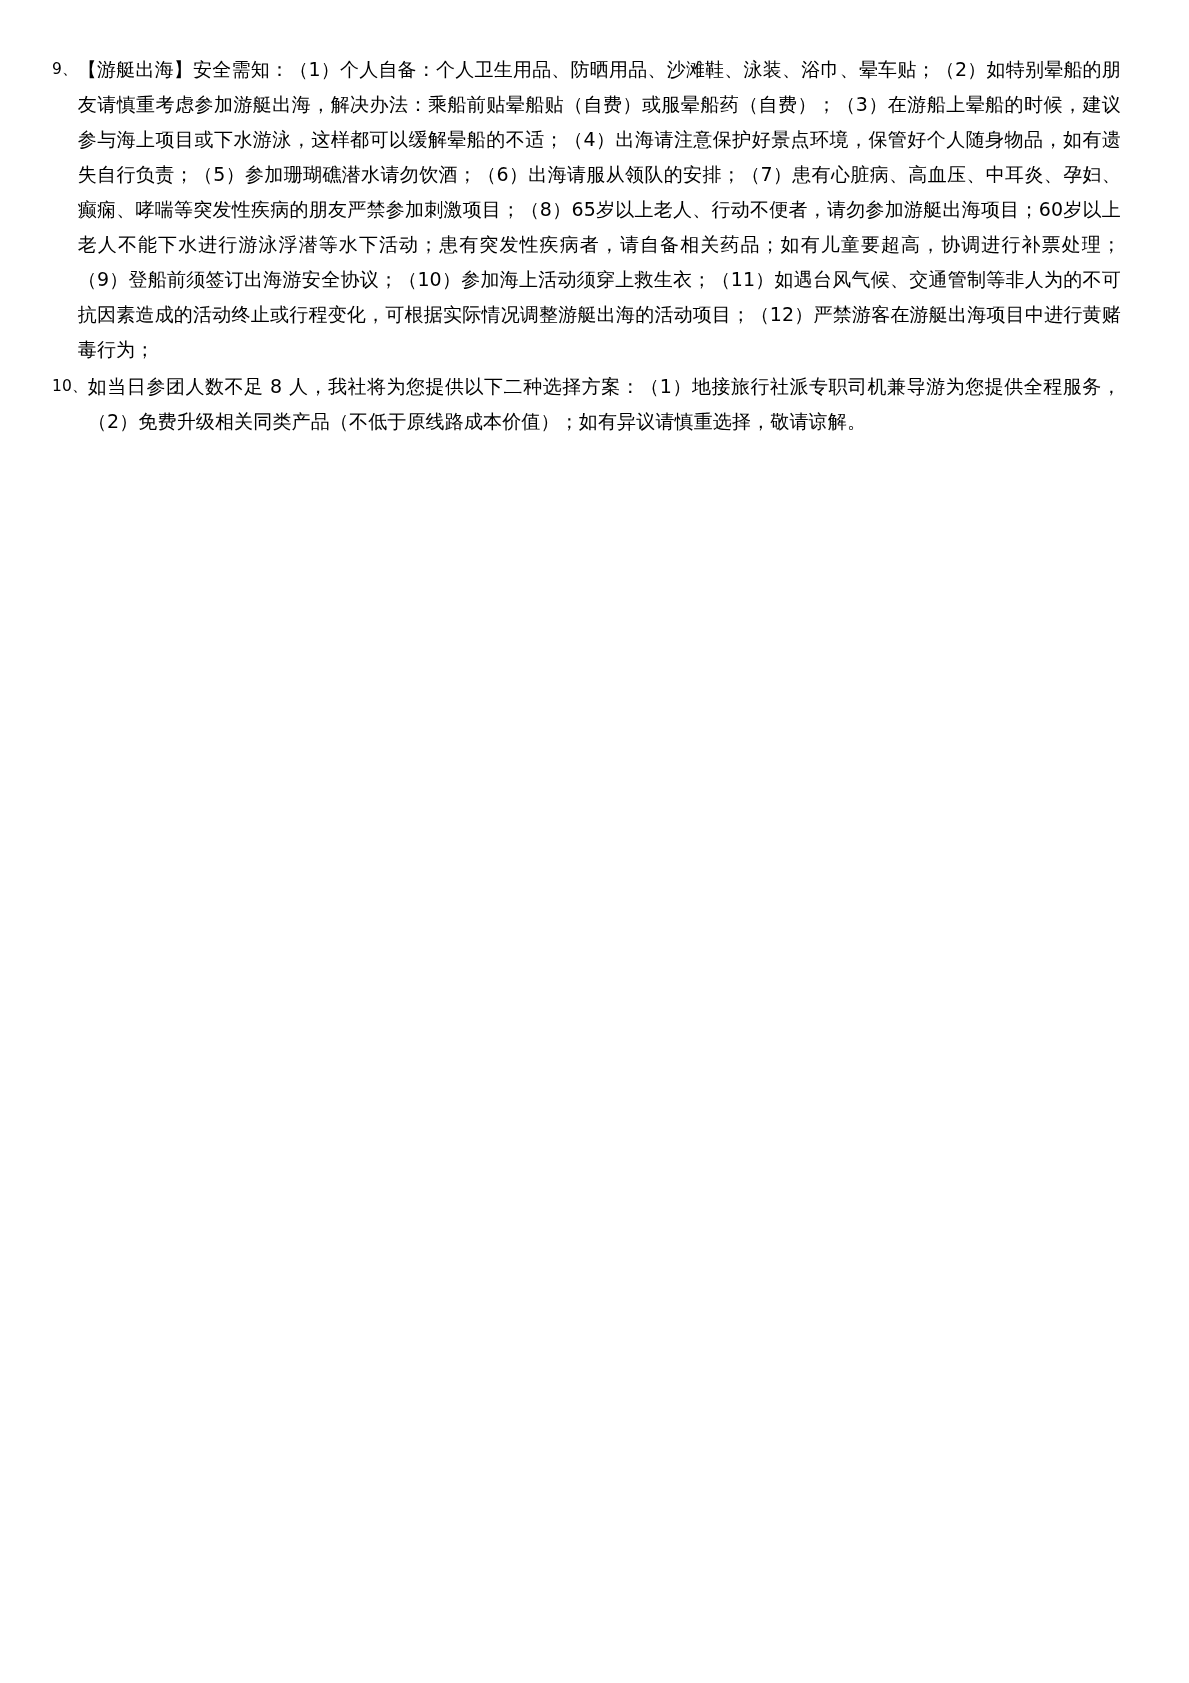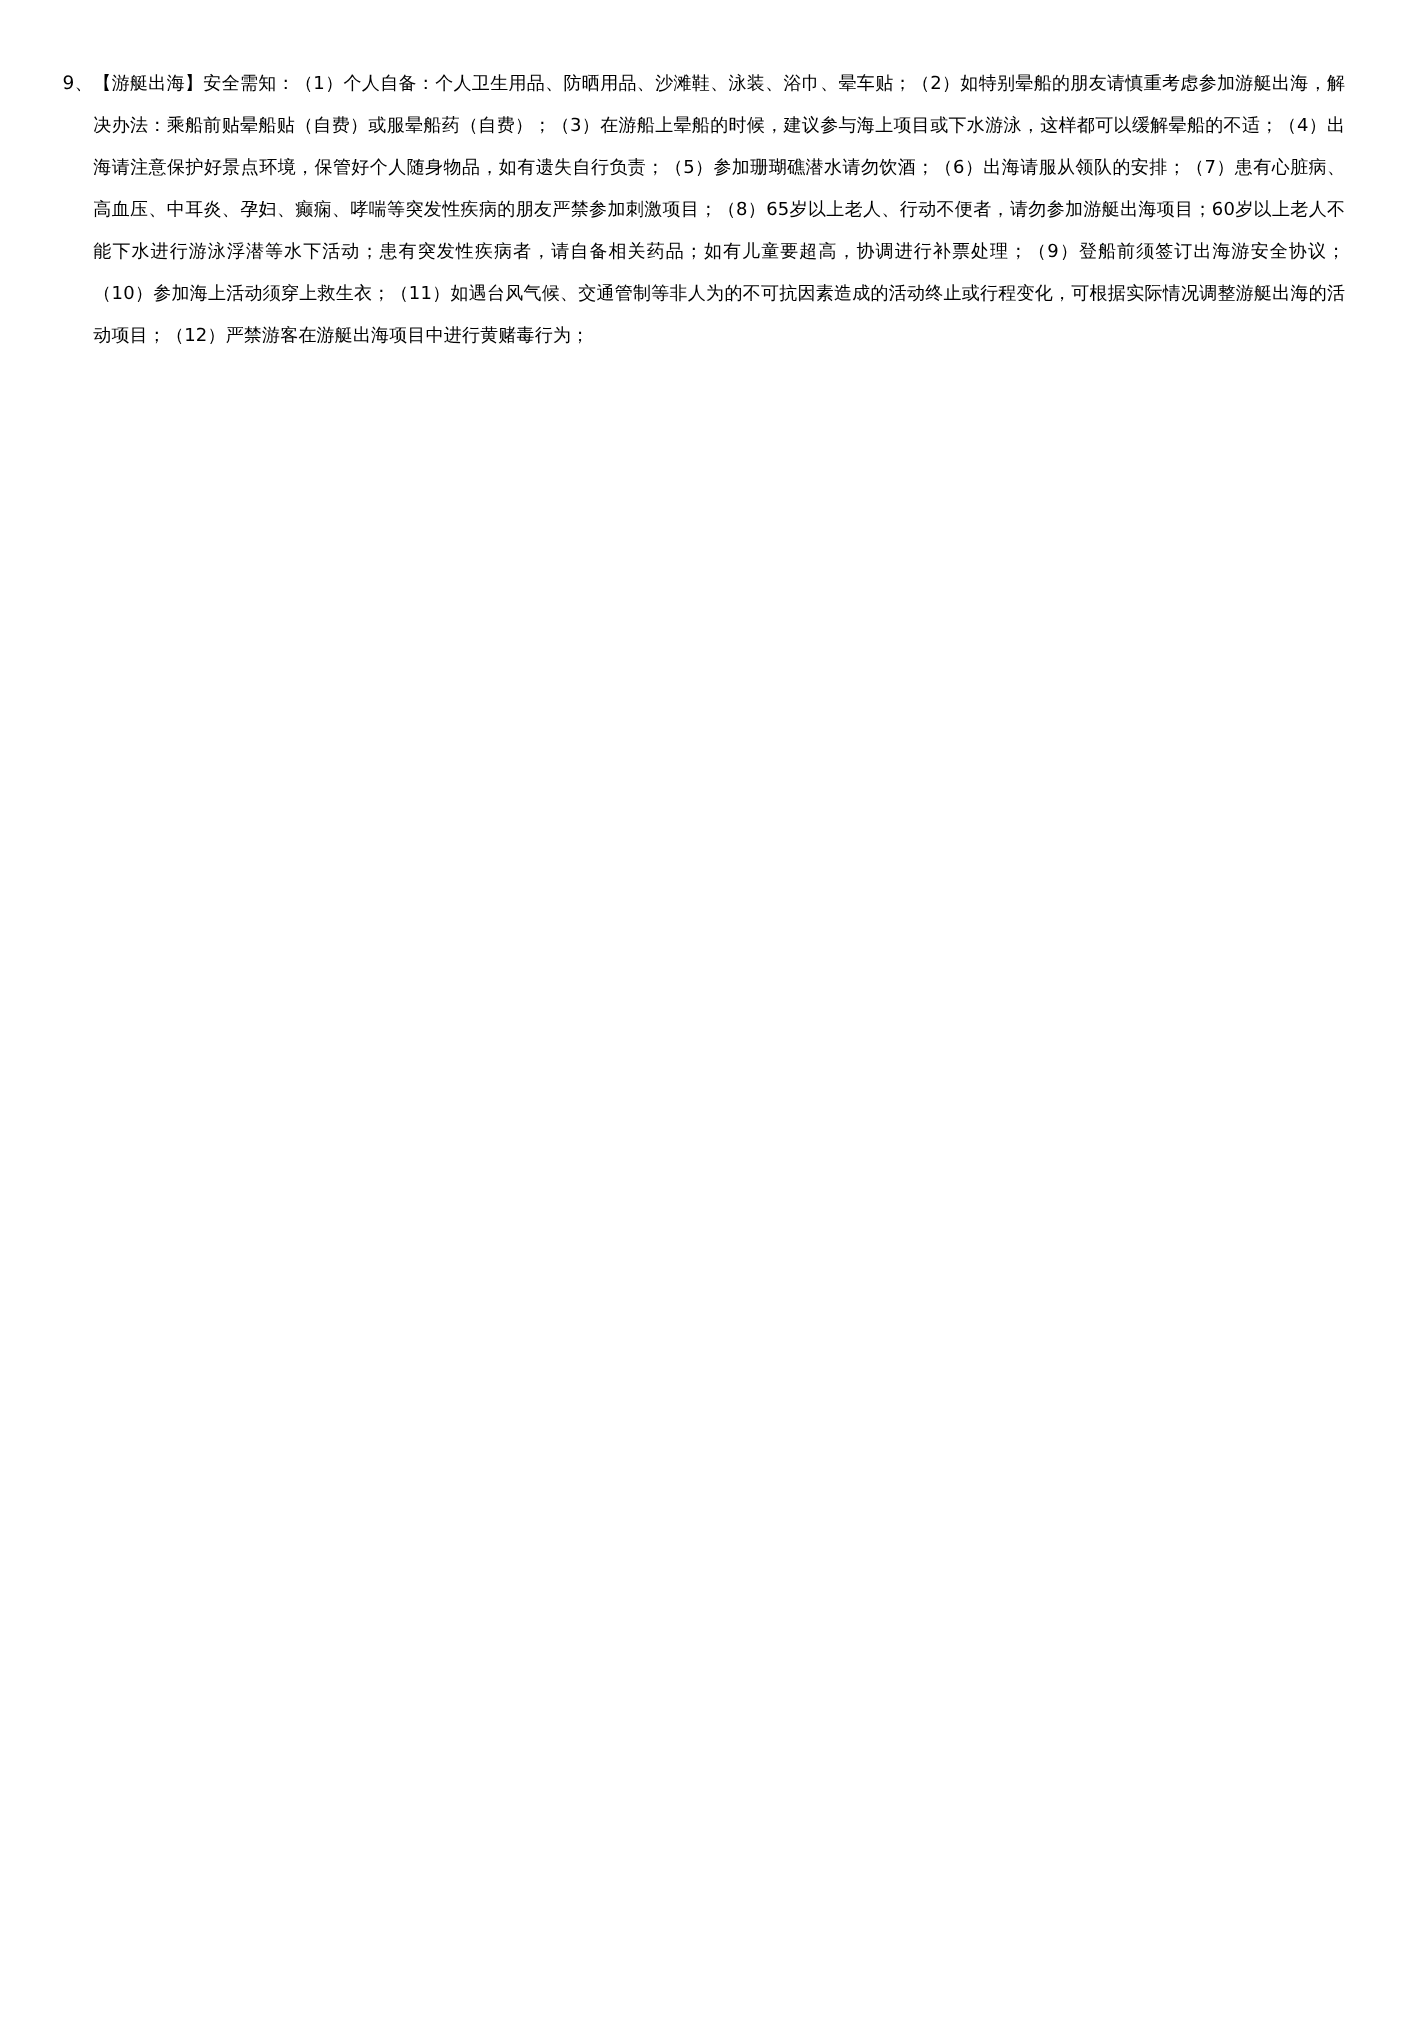--- a/index.html
+++ b/index.html
@@ -27,33 +27,37 @@
   }
   .item-number {
     flex: 0 0 auto;
     font-size: 15.5px;
     line-height: 35px;
     white-space: nowrap;
     letter-spacing: 0.2px;
   }
   .item-body {
     flex: 1 1 auto;
-    font-size: 15px;
+    font-size: 19px;
     line-height: 35px;
     text-align: justify;
     text-justify: inter-ideograph;
     letter-spacing: 0.15px;
   }
   .para-9 .item-number { margin-right: 0px; }
   .para-10 .item-number { margin-right: 0px; }
 </style>
 </head>
 <body>
 
 <div class="page">
 
   <div class="doc-item para-9">
     <span class="item-number">9、</span>
     <span class="item-body">【游艇出海】安全需知：（1）个人自备：个人卫生用品、防晒用品、沙滩鞋、泳装、浴巾、晕车贴；（2）如特别晕船的朋友请慎重考虑参加游艇出海，解决办法：乘船前贴晕船贴（自费）或服晕船药（自费）；（3）在游船上晕船的时候，建议参与海上项目或下水游泳，这样都可以缓解晕船的不适；（4）出海请注意保护好景点环境，保管好个人随身物品，如有遗失自行负责；（5）参加珊瑚礁潜水请勿饮酒；（6）出海请服从领队的安排；（7）患有心脏病、高血压、中耳炎、孕妇、癫痫、哮喘等突发性疾病的朋友严禁参加刺激项目；（8）65岁以上老人、行动不便者，请勿参加游艇出海项目；60岁以上老人不能下水进行游泳浮潜等水下活动；患有突发性疾病者，请自备相关药品；如有儿童要超高，协调进行补票处理；（9）登船前须签订出海游安全协议；（10）参加海上活动须穿上救生衣；（11）如遇台风气候、交通管制等非人为的不可抗因素造成的活动终止或行程变化，可根据实际情况调整游艇出海的活动项目；（12）严禁游客在游艇出海项目中进行黄赌毒行为；</span>
   </div>
 
+  <div class="doc-item para-10">
+    <span class="item-number">10、</span>
+    <span class="item-body">如当日参团人数不足 8 人，我社将为您提供以下二种选择方案：（1）地接旅行社派专职司机兼导游为您提供全程服务，（2）免费升级相关同类产品（不低于原线路成本价值）；如有异议请慎重选择，敬请谅解。</span>
+  </div>
 
 </div>
 
 </body></html>

